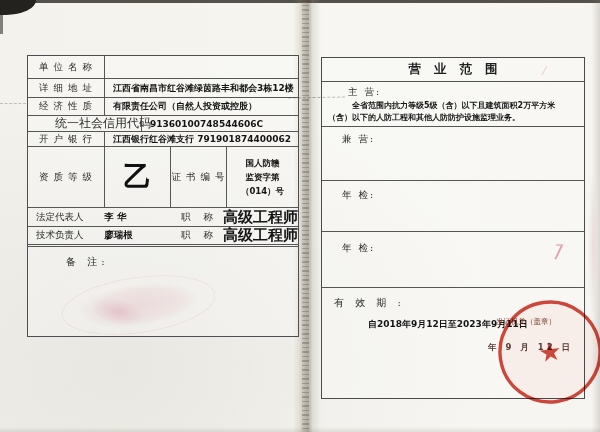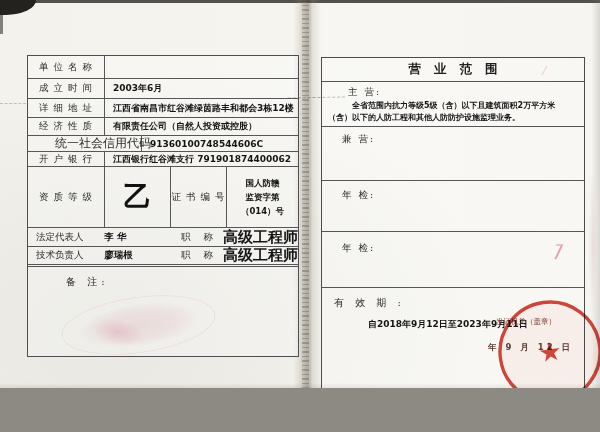--- a/index.html
+++ b/index.html
@@ -1,17 +1,17 @@
 <!DOCTYPE html>
 <html><head>
 <meta charset="utf-8">
 <style>
   html,body{margin:0;padding:0;background:#8d8a84;}
   #scan{
-    position:relative;width:600px;height:388px;overflow:hidden;
+    position:relative;width:600px;height:432px;overflow:hidden;
     background:
       radial-gradient(ellipse at 20% 85%, rgba(180,178,170,.18), transparent 55%),
       linear-gradient(90deg,#f3f2ed 0%,#f5f4ef 48%,#f7f6f2 55%,#f6f5f1 100%);
     font-family:"DejaVu Sans",sans-serif;
     -webkit-font-smoothing:antialiased;
   }
   [data-interactable]{box-sizing:border-box;}
 
   
   .edge-t{position:absolute;left:0;top:0;width:100%;height:3px;background:rgba(38,35,30,.78);}
@@ -99,24 +99,20 @@
   <div class="fold" data-interactable="false"></div>
   <div class="fold-core" data-interactable="false"></div>
   <div class="dash1" data-interactable="false"></div>
   <div class="dash2" data-interactable="false"></div>
   <div class="smudge-r" data-interactable="false"></div>
 
   <div class="ltable" data-interactable="false">
     <div class="lrow r1" data-interactable="false">
       <div class="lab" data-interactable="false">单 位 名 称</div>
     </div>
-    <div class="lrow r2" data-interactable="false">
-      <div class="lab" data-interactable="false">成 立 时 间</div>
-      <div class="val" data-interactable="false">2003年6月</div>
-    </div>
     <div class="lrow r3" data-interactable="false">
       <div class="lab" data-interactable="false">详 细 地 址</div>
       <div class="val" data-interactable="false">江西省南昌市红谷滩绿茵路丰和都会3栋12楼</div>
     </div>
     <div class="lrow r4" data-interactable="false">
       <div class="lab" data-interactable="false">经 济 性 质</div>
       <div class="val" data-interactable="false">有限责任公司（自然人投资或控股）</div>
     </div>
     <div class="lrow r6" data-interactable="false">
       <div class="lab" data-interactable="false">统一社会信用代码</div>

